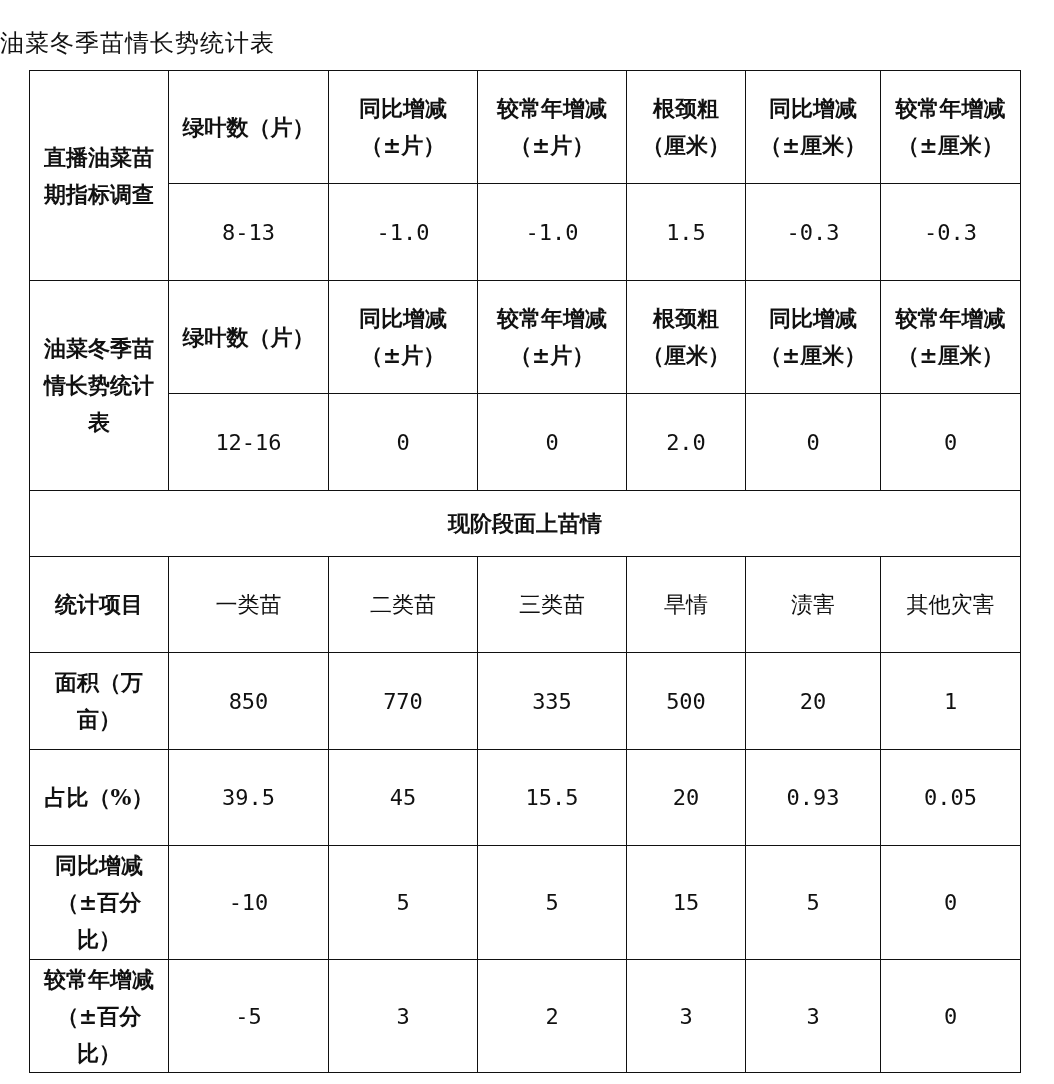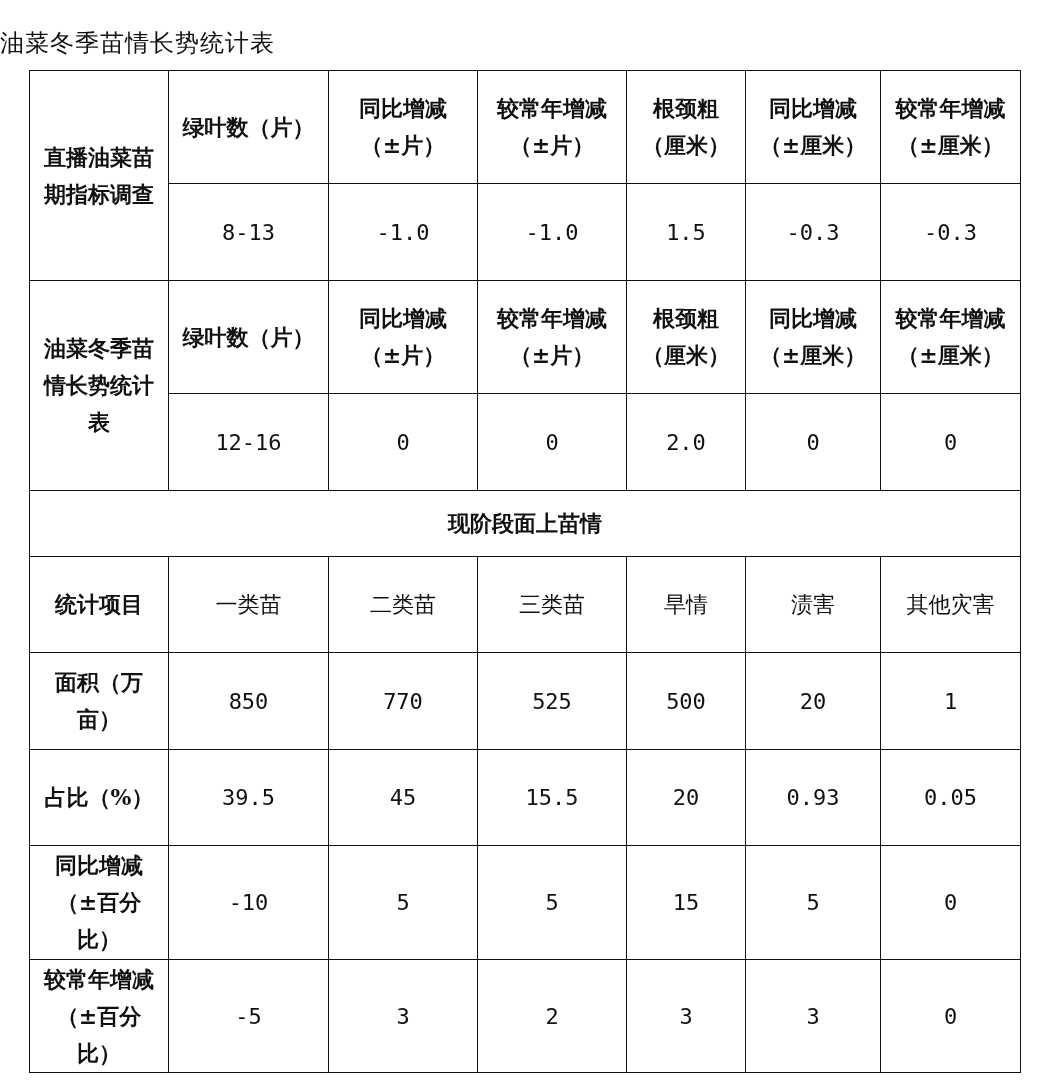--- a/index.html
+++ b/index.html
@@ -124,21 +124,21 @@
     <td>三类苗</td>
     <td>旱情</td>
     <td>渍害</td>
     <td>其他灾害</td>
   </tr>
 
   <tr style="height:97px">
     <td class="label">面积（万亩）</td>
     <td class="num">850</td>
     <td class="num">770</td>
-    <td class="num">525</td>
+    <td class="num">335</td>
     <td class="num">500</td>
     <td class="num">20</td>
     <td class="num">1</td>
   </tr>
 
   <tr style="height:96px">
     <td class="label">占比（%）</td>
     <td class="num">39.5</td>
     <td class="num">45</td>
     <td class="num">15.5</td>

